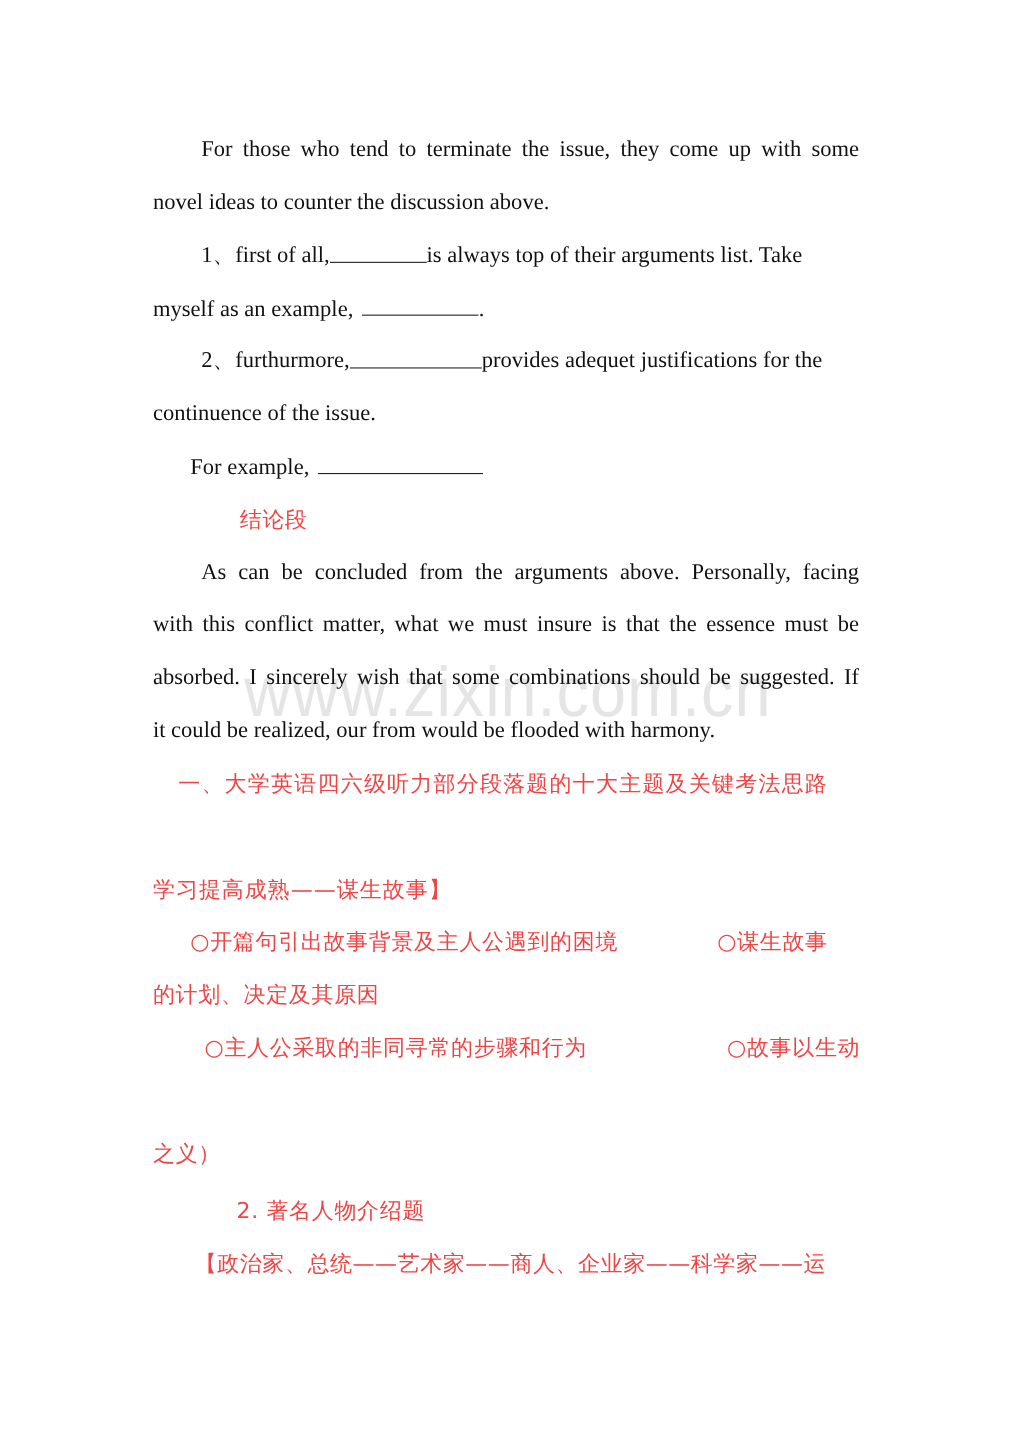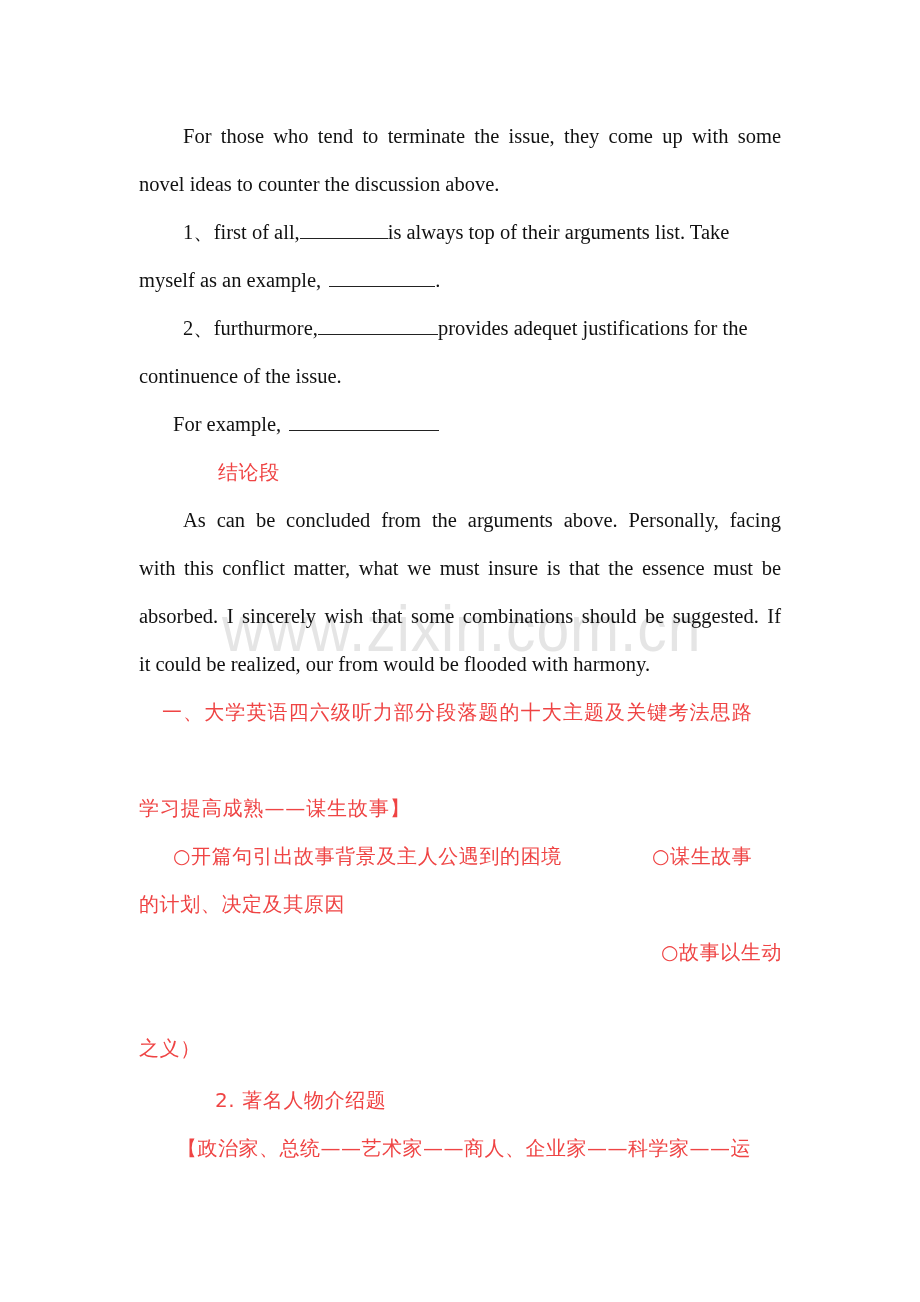--- a/index.html
+++ b/index.html
@@ -110,19 +110,20 @@
   <div class="line" style="top:652px;left:139px;">it could be realized, our from would be flooded with harmony.</div>
 
   <div class="line cn" style="top:700px;left:162px;letter-spacing:1.1px;">一、大学英语四六级听力部分段落题的十大主题及关键考法思路</div>
 
   <div class="line cn" style="top:796px;left:139px;letter-spacing:0.9px;">学习提高成熟——谋生故事】</div>
 
   <div class="line cn" style="top:844px;left:173px;">○开篇句引出故事背景及主人公遇到的困境</div>
   <div class="line cn" style="top:844px;left:652px;">○谋生故事</div>
   <div class="line cn" style="top:892px;left:139px;">的计划、决定及其原因</div>
 
+  <div class="line cn" style="top:940px;left:186px;">○主人公采取的非同寻常的步骤和行为</div>
   <div class="line cn" style="top:940px;left:661px;">○故事以生动</div>
   <div class="line cn" style="top:1036px;left:139px;">之义）</div>
 
   <div class="line cn" style="top:1088px;left:215px;">2. 著名人物介绍题</div>
   <div class="line cn" style="top:1136px;left:177px;letter-spacing:0.5px;text-align:right;">【政治家、总统——艺术家——商人、企业家——科学家——运</div>
 
 </div>
 
 </body></html>

